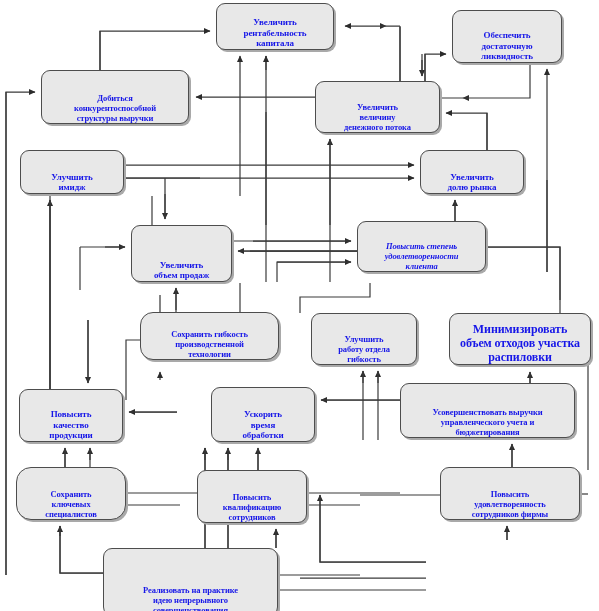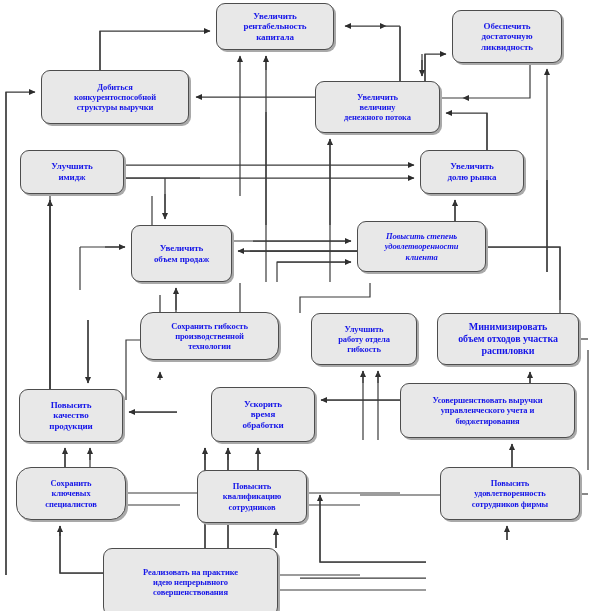--- a/index.html
+++ b/index.html
@@ -7,33 +7,33 @@
   #canvas{position:relative;width:599px;height:611px;background:#ffffff;overflow:hidden;}
   #edges{position:absolute;left:0;top:0;width:599px;height:611px;}
   .node{
     position:absolute;
     box-sizing:border-box;
     background:#e8e8e8;
     border:1.4px solid #4d4d4d;
     border-radius:9px;
     box-shadow:2px 2px 0 0 #a9a9a9;
     display:flex;
-    align-items:center;
+    align-items:flex-end;
     justify-content:center;
     text-align:center;
     color:#1616e8;
     font-family:"Liberation Serif", serif;
     font-weight:700;
     letter-spacing:-0.1px;
     z-index:5;
   }
   .node span{display:block;line-height:1.18;padding:0 3px;}
   .s9{font-size:9px;}
   .s85{font-size:8.5px;}
-  .s8{font-size:10px;}
+  .s8{font-size:12px;margin-left:12px;}
   .s75{font-size:7.6px;}
 </style>
 </head>
 <body>
 
 <div id="canvas">
 
   <svg id="edges" viewBox="0 0 599 611" xmlns="http://www.w3.org/2000/svg">
     <defs>
       <marker id="ah" markerWidth="7" markerHeight="7" refX="6" refY="3" orient="auto" markerUnits="userSpaceOnUse">

